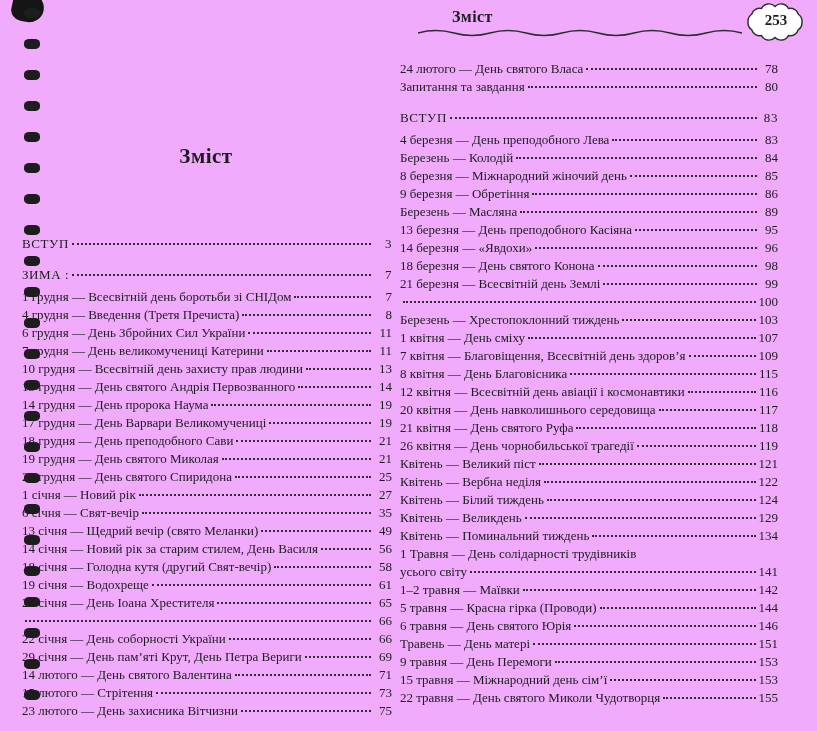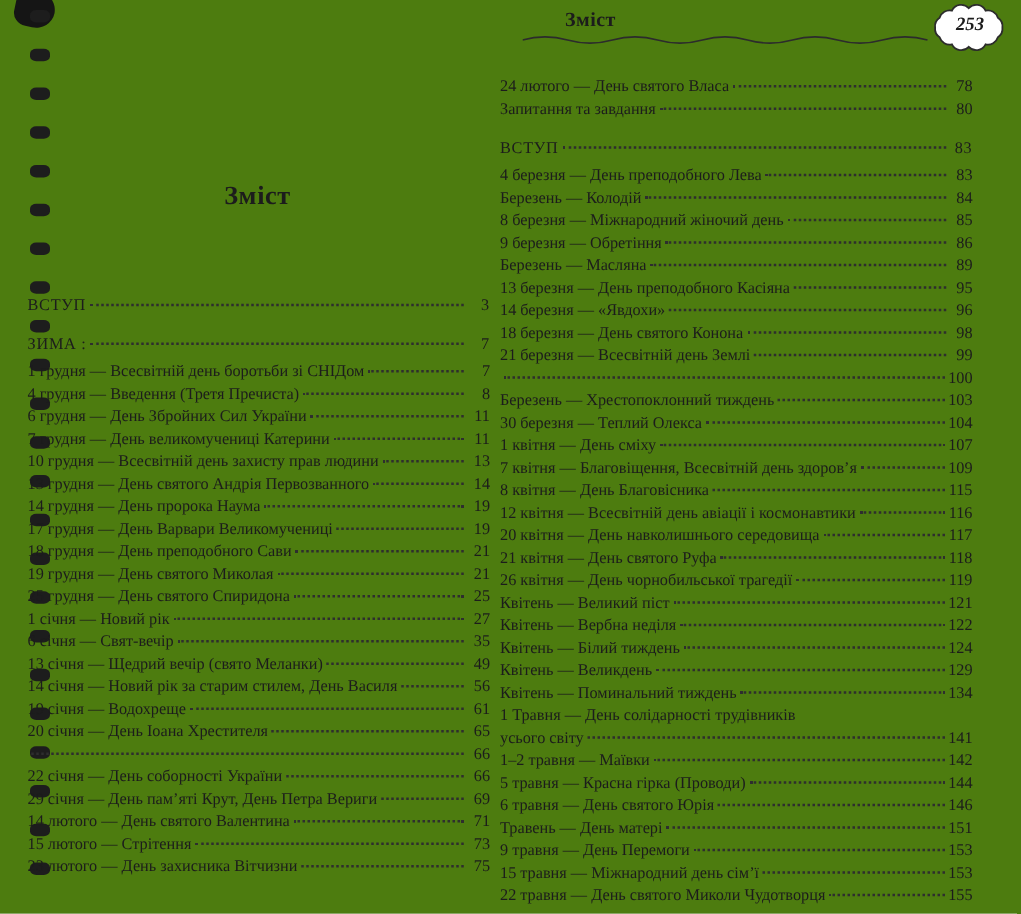--- a/index.html
+++ b/index.html
@@ -1,37 +1,37 @@
 <!DOCTYPE html>
 <html><head>
 <meta charset="utf-8">
 <style>
   html,body { margin:0; padding:0; background:#e8e8e8; }
   .page {
-    position:relative; width:817px; height:731px; background:#4d7c0f;
+    position:relative; width:817px; height:731px; background:#f0abfc;
     font-family:"Liberation Serif", serif; color:#1c1c1c; overflow:hidden;
     margin:0 auto;
   }
   
   .binding { position:absolute; left:24px; top:8px; display:flex; flex-direction:column; gap:21px; }
   .hole { width:16px; height:10px; background:#1d1d1d; border-radius:5px/4px; }
   .corner-blob {
     position:absolute; left:12px; top:-8px; width:32px; height:30px; background:#151515;
     border-radius:45% 60% 55% 40%; transform:rotate(12deg);
   }
   
   .running-header-title {
     position:absolute; left:452px; top:8px; font-size:16px; font-weight:bold; letter-spacing:.4px;
   }
   .header-squiggle { position:absolute; left:418px; top:24px; }
   .page-ornament { position:absolute; left:746px; top:2px; width:60px; height:42px; }
   .page-ornament svg { display:block; }
   .page-ornament .num {
     position:absolute; left:0; top:10px; width:100%; text-align:center;
-    font-size:15px; font-weight:bold; font-style:italic;
+    font-size:15px; font-weight:bold; 
   }
   
   .left-heading {
     position:absolute; left:20px; top:144px; width:372px; text-align:center;
     font-size:21px; font-weight:bold; letter-spacing:.5px;
   }
   
   .toc { position:absolute; font-size:13px; line-height:18px; }
   .toc-left { left:22px; top:222px; width:370px; }
   .toc-right { left:400px; top:60px; width:378px; }
@@ -170,20 +170,25 @@
         <span class="toc-label">13 січня — Щедрий вечір (свято Меланки)</span>
         <span class="toc-dots"></span>
         <span class="toc-page">49</span>
       </div>
       <div class="toc-row">
         <span class="toc-label">14 січня — Новий рік за старим стилем, День Василя</span>
         <span class="toc-dots"></span>
         <span class="toc-page">56</span>
       </div>
       <div class="toc-row">
+        <span class="toc-label">18 січня — Голодна кутя (другий Свят-вечір)</span>
+        <span class="toc-dots"></span>
+        <span class="toc-page">58</span>
+      </div>
+      <div class="toc-row">
         <span class="toc-label">19 січня — Водохреще</span>
         <span class="toc-dots"></span>
         <span class="toc-page">61</span>
       </div>
       <div class="toc-row">
         <span class="toc-label">20 січня — День Іоана Хрестителя</span>
         <span class="toc-dots"></span>
         <span class="toc-page">65</span>
       </div>
       <div class="toc-row">
@@ -280,25 +285,20 @@
       <div class="toc-row">
         <span class="toc-dots"></span>
         <span class="toc-page">100</span>
       </div>
       <div class="toc-row">
         <span class="toc-label">Березень — Хрестопоклонний тиждень</span>
         <span class="toc-dots"></span>
         <span class="toc-page">103</span>
       </div>
       <div class="toc-row">
-        <span class="toc-label">30 березня — Теплий Олекса</span>
-        <span class="toc-dots"></span>
-        <span class="toc-page">104</span>
-      </div>
-      <div class="toc-row">
         <span class="toc-label">1 квітня — День сміху</span>
         <span class="toc-dots"></span>
         <span class="toc-page">107</span>
       </div>
       <div class="toc-row">
         <span class="toc-label">7 квітня — Благовіщення, Всесвітній день здоров’я</span>
         <span class="toc-dots"></span>
         <span class="toc-page">109</span>
       </div>
       <div class="toc-row">

